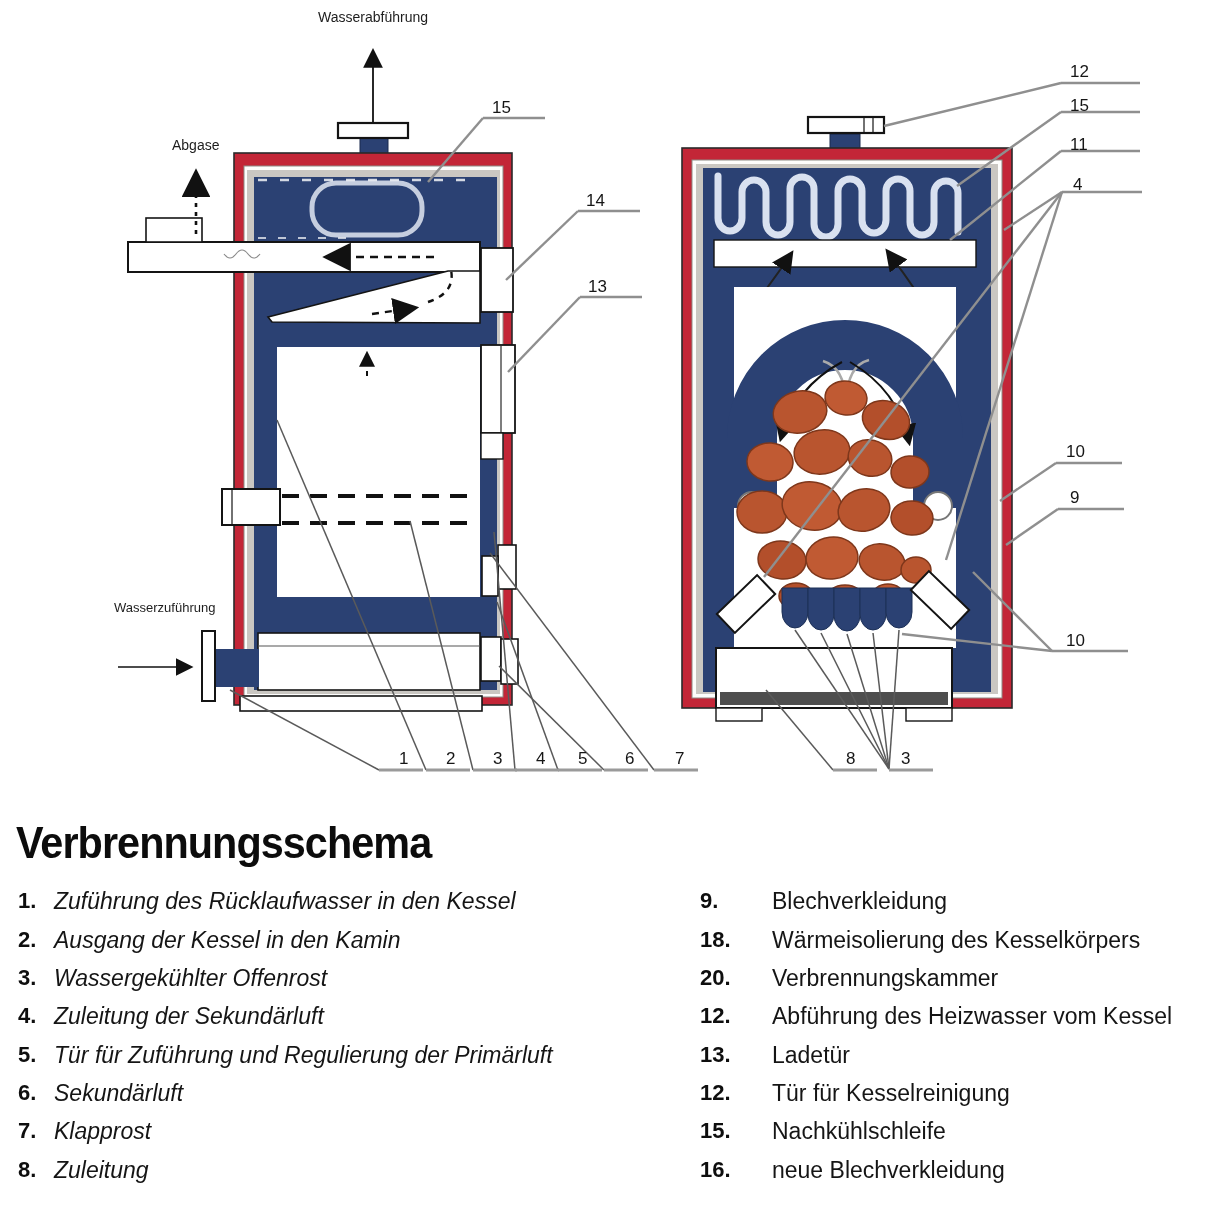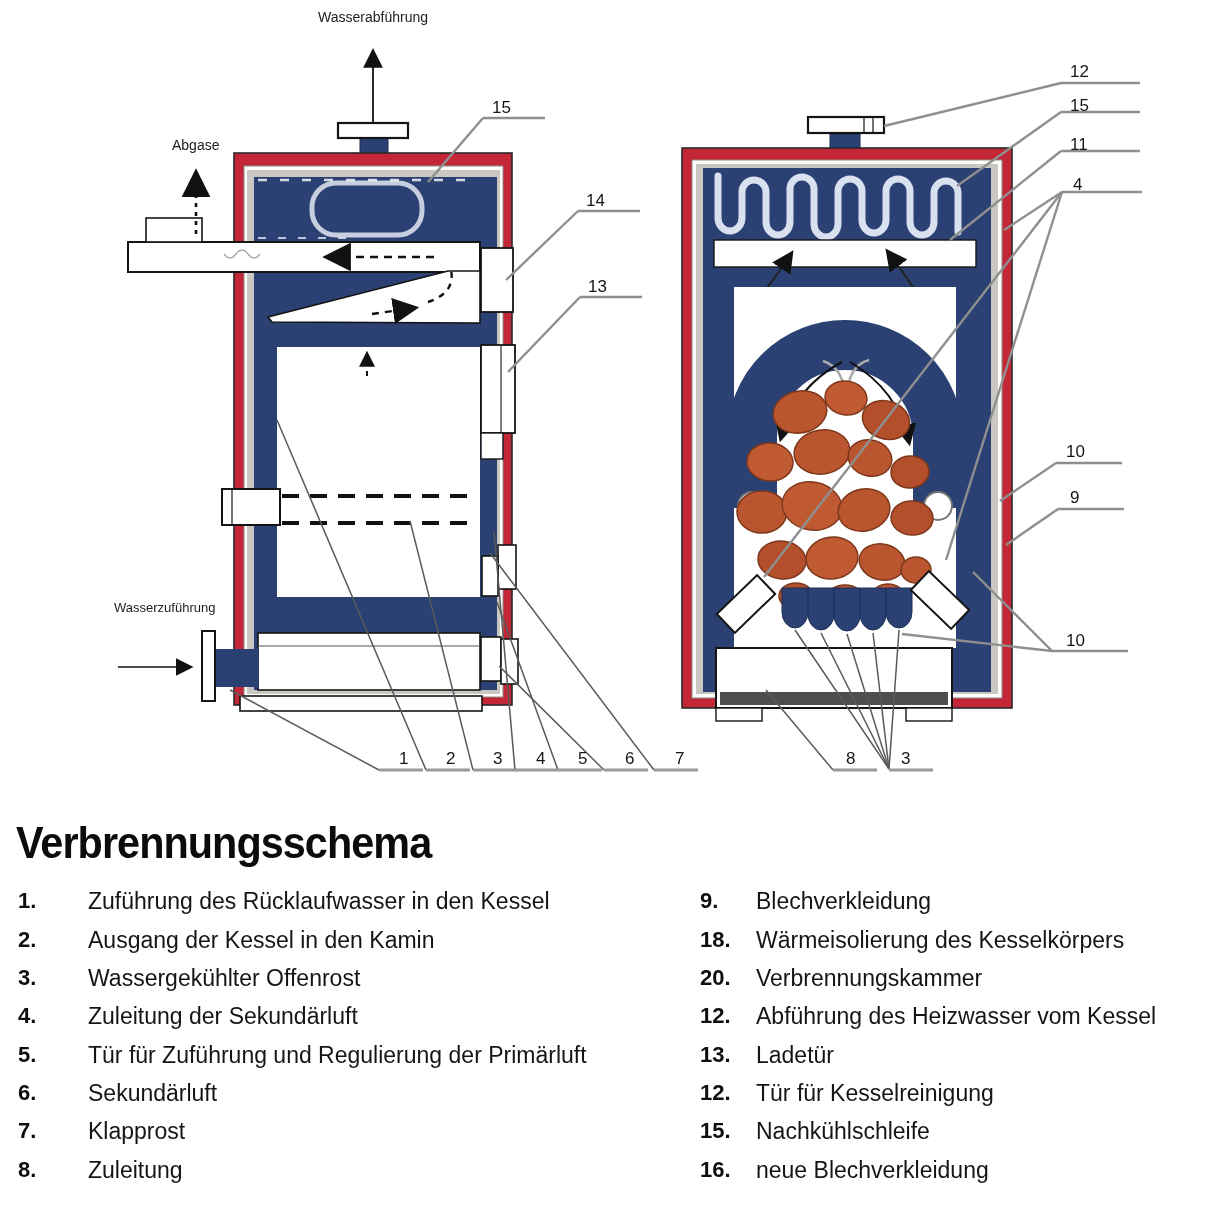--- a/index.html
+++ b/index.html
@@ -10,23 +10,23 @@
   .callout{font-size:17px;}
   .dlabel{font-size:14px;fill:#1d1d1d;}
   .dlabel-sm{font-size:13px;fill:#1d1d1d;}
   .title{position:absolute;left:16px;top:818px;font-size:44px;font-weight:bold;
          letter-spacing:-1px;color:#0c0c0c;transform:scaleX(.94);transform-origin:left top;
          white-space:nowrap;}
   .legend-row{position:absolute;height:32px;white-space:nowrap;}
   .legend-num{position:absolute;left:0;top:0;font-weight:bold;font-size:22px;color:#0e0e0e;}
   .legend-text{position:absolute;top:0;font-size:23px;color:#151515;}
   .col-left .legend-num{left:18px;}
-  .col-left .legend-text{left:88px;}
+  .col-left .legend-text{left:54px;font-style:italic;}
   .col-right .legend-num{left:700px;}
-  .col-right .legend-text{left:756px;}
+  .col-right .legend-text{left:772px;}
 </style>
 </head>
 <body>
 
 <div class="stage">
 
 <svg width="1214" height="800" viewBox="0 0 1214 800">
   <defs>
     <marker id="ah" viewBox="0 0 10 10" refX="8" refY="5" markerWidth="8" markerHeight="8" orient="auto-start-reverse">
       <path d="M0,0 L10,5 L0,10 z" fill="#111"></path>

